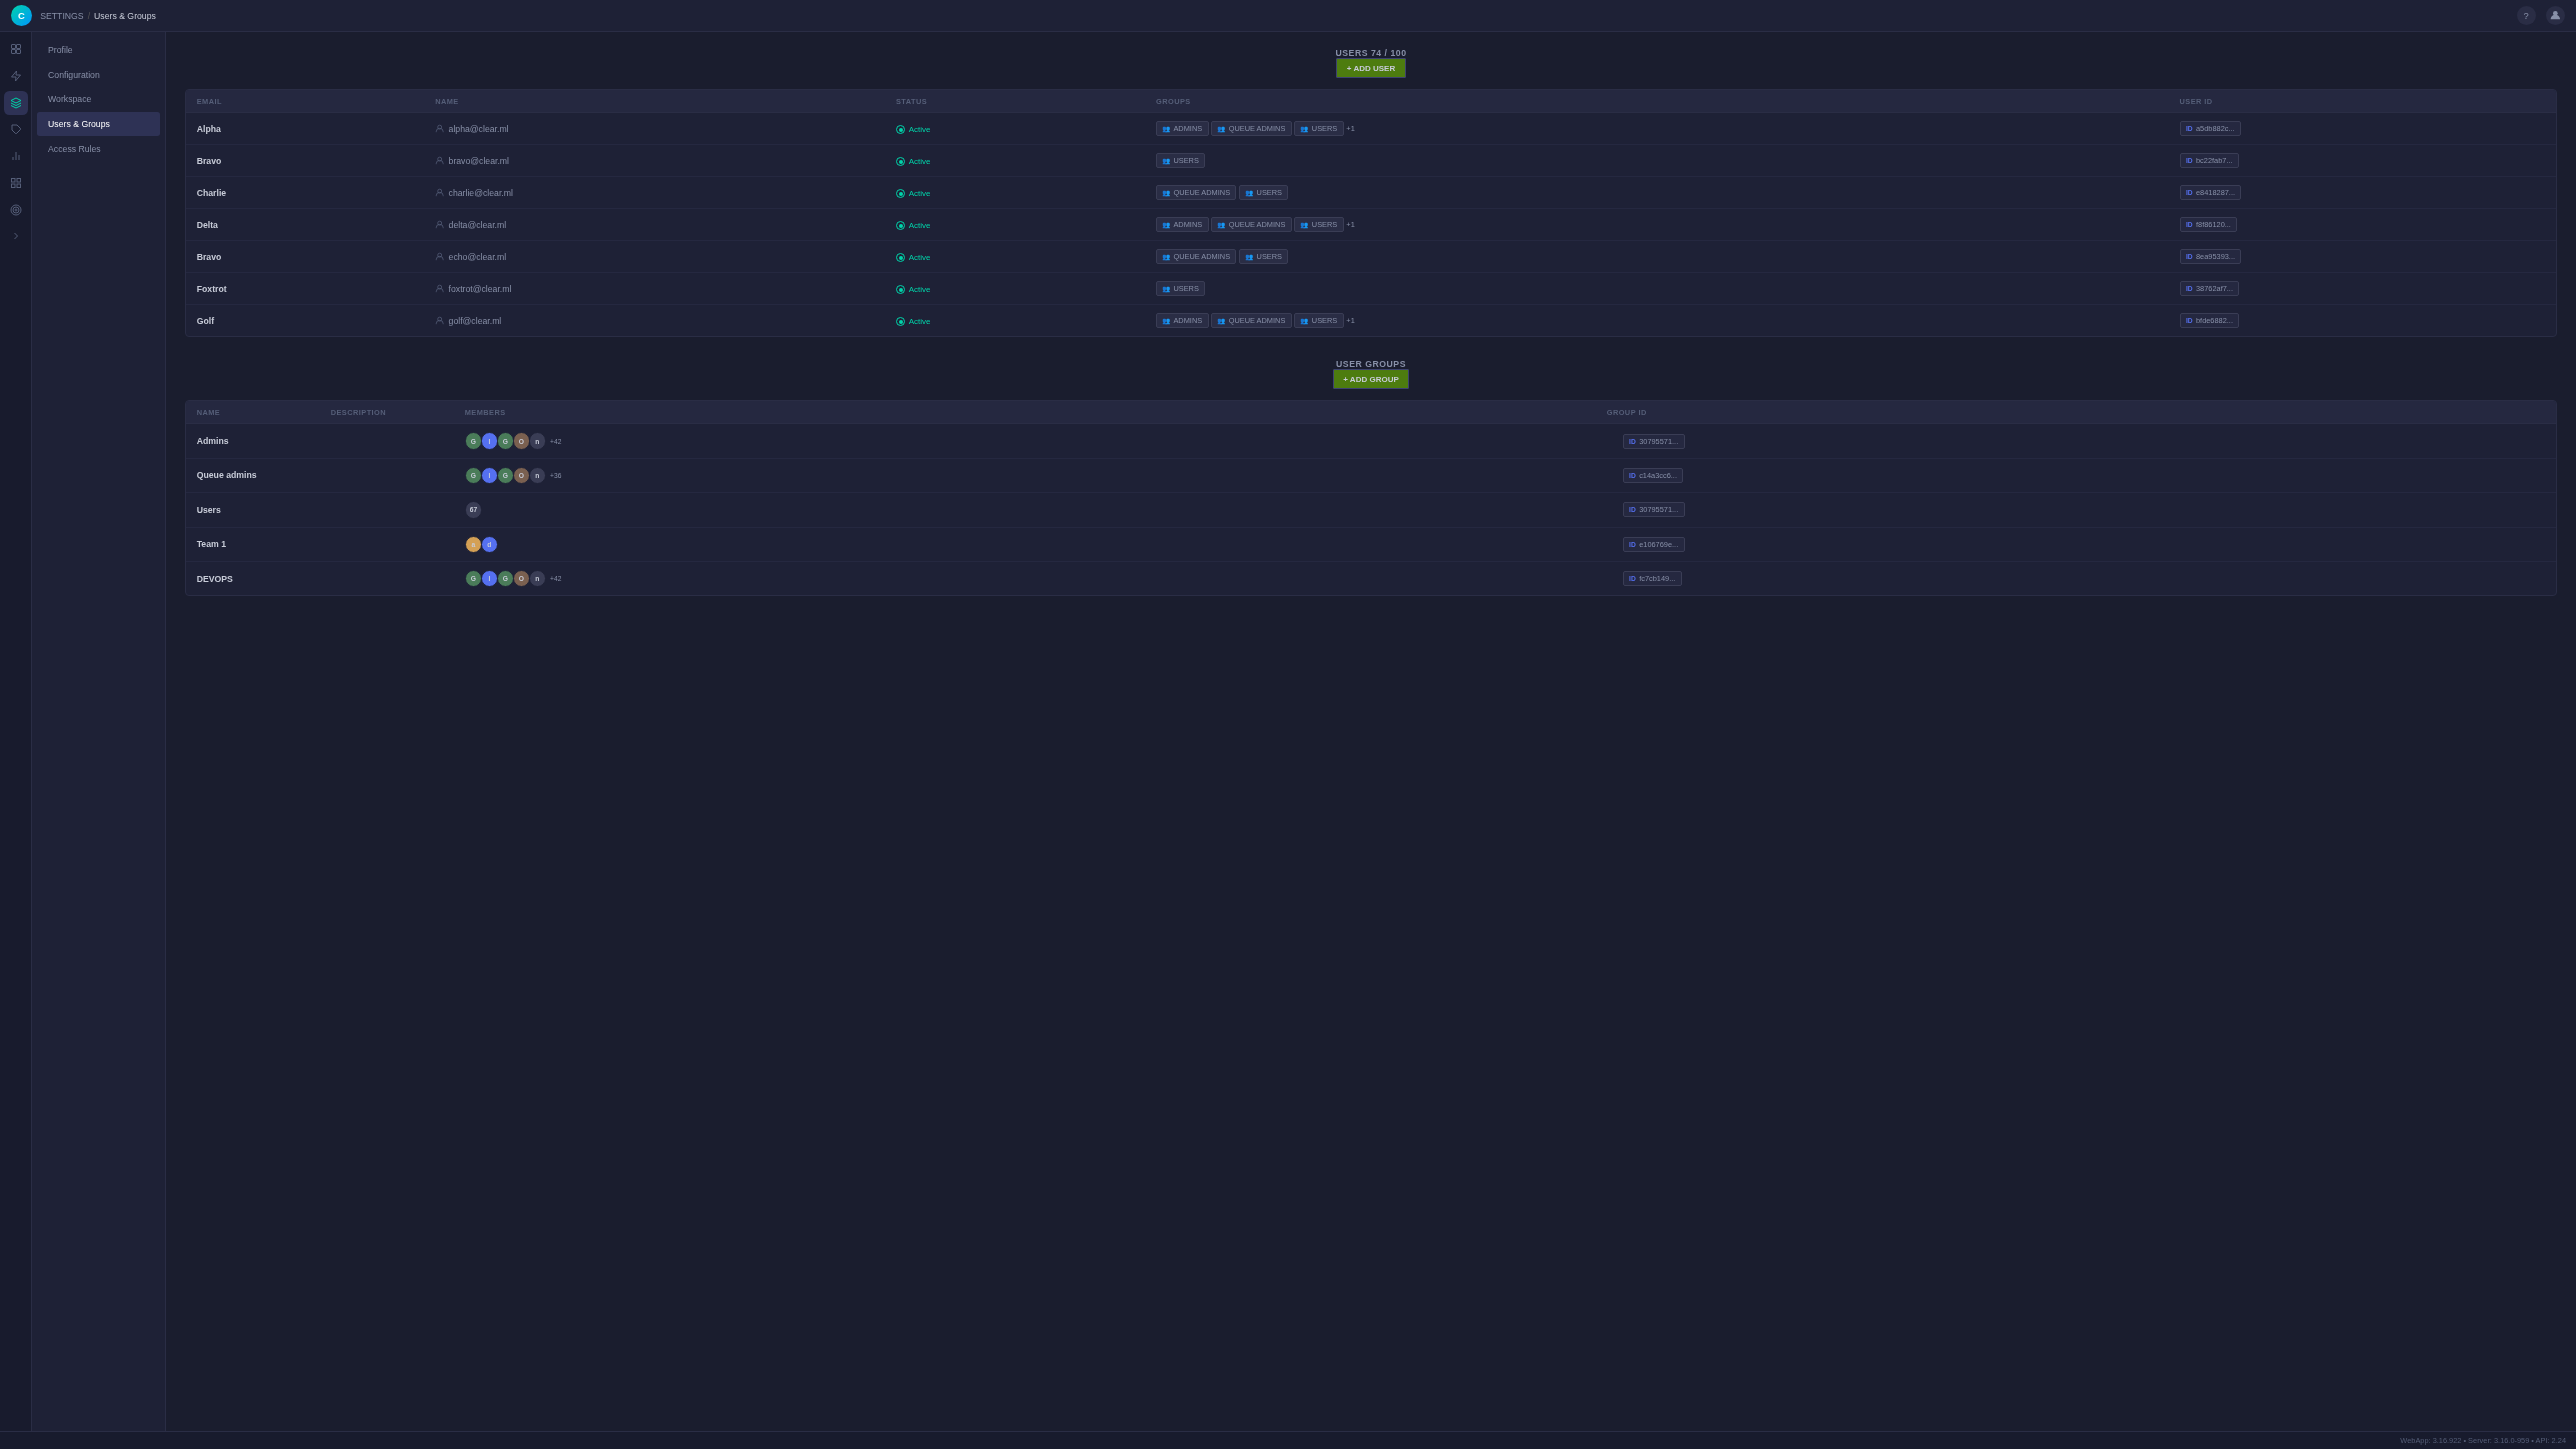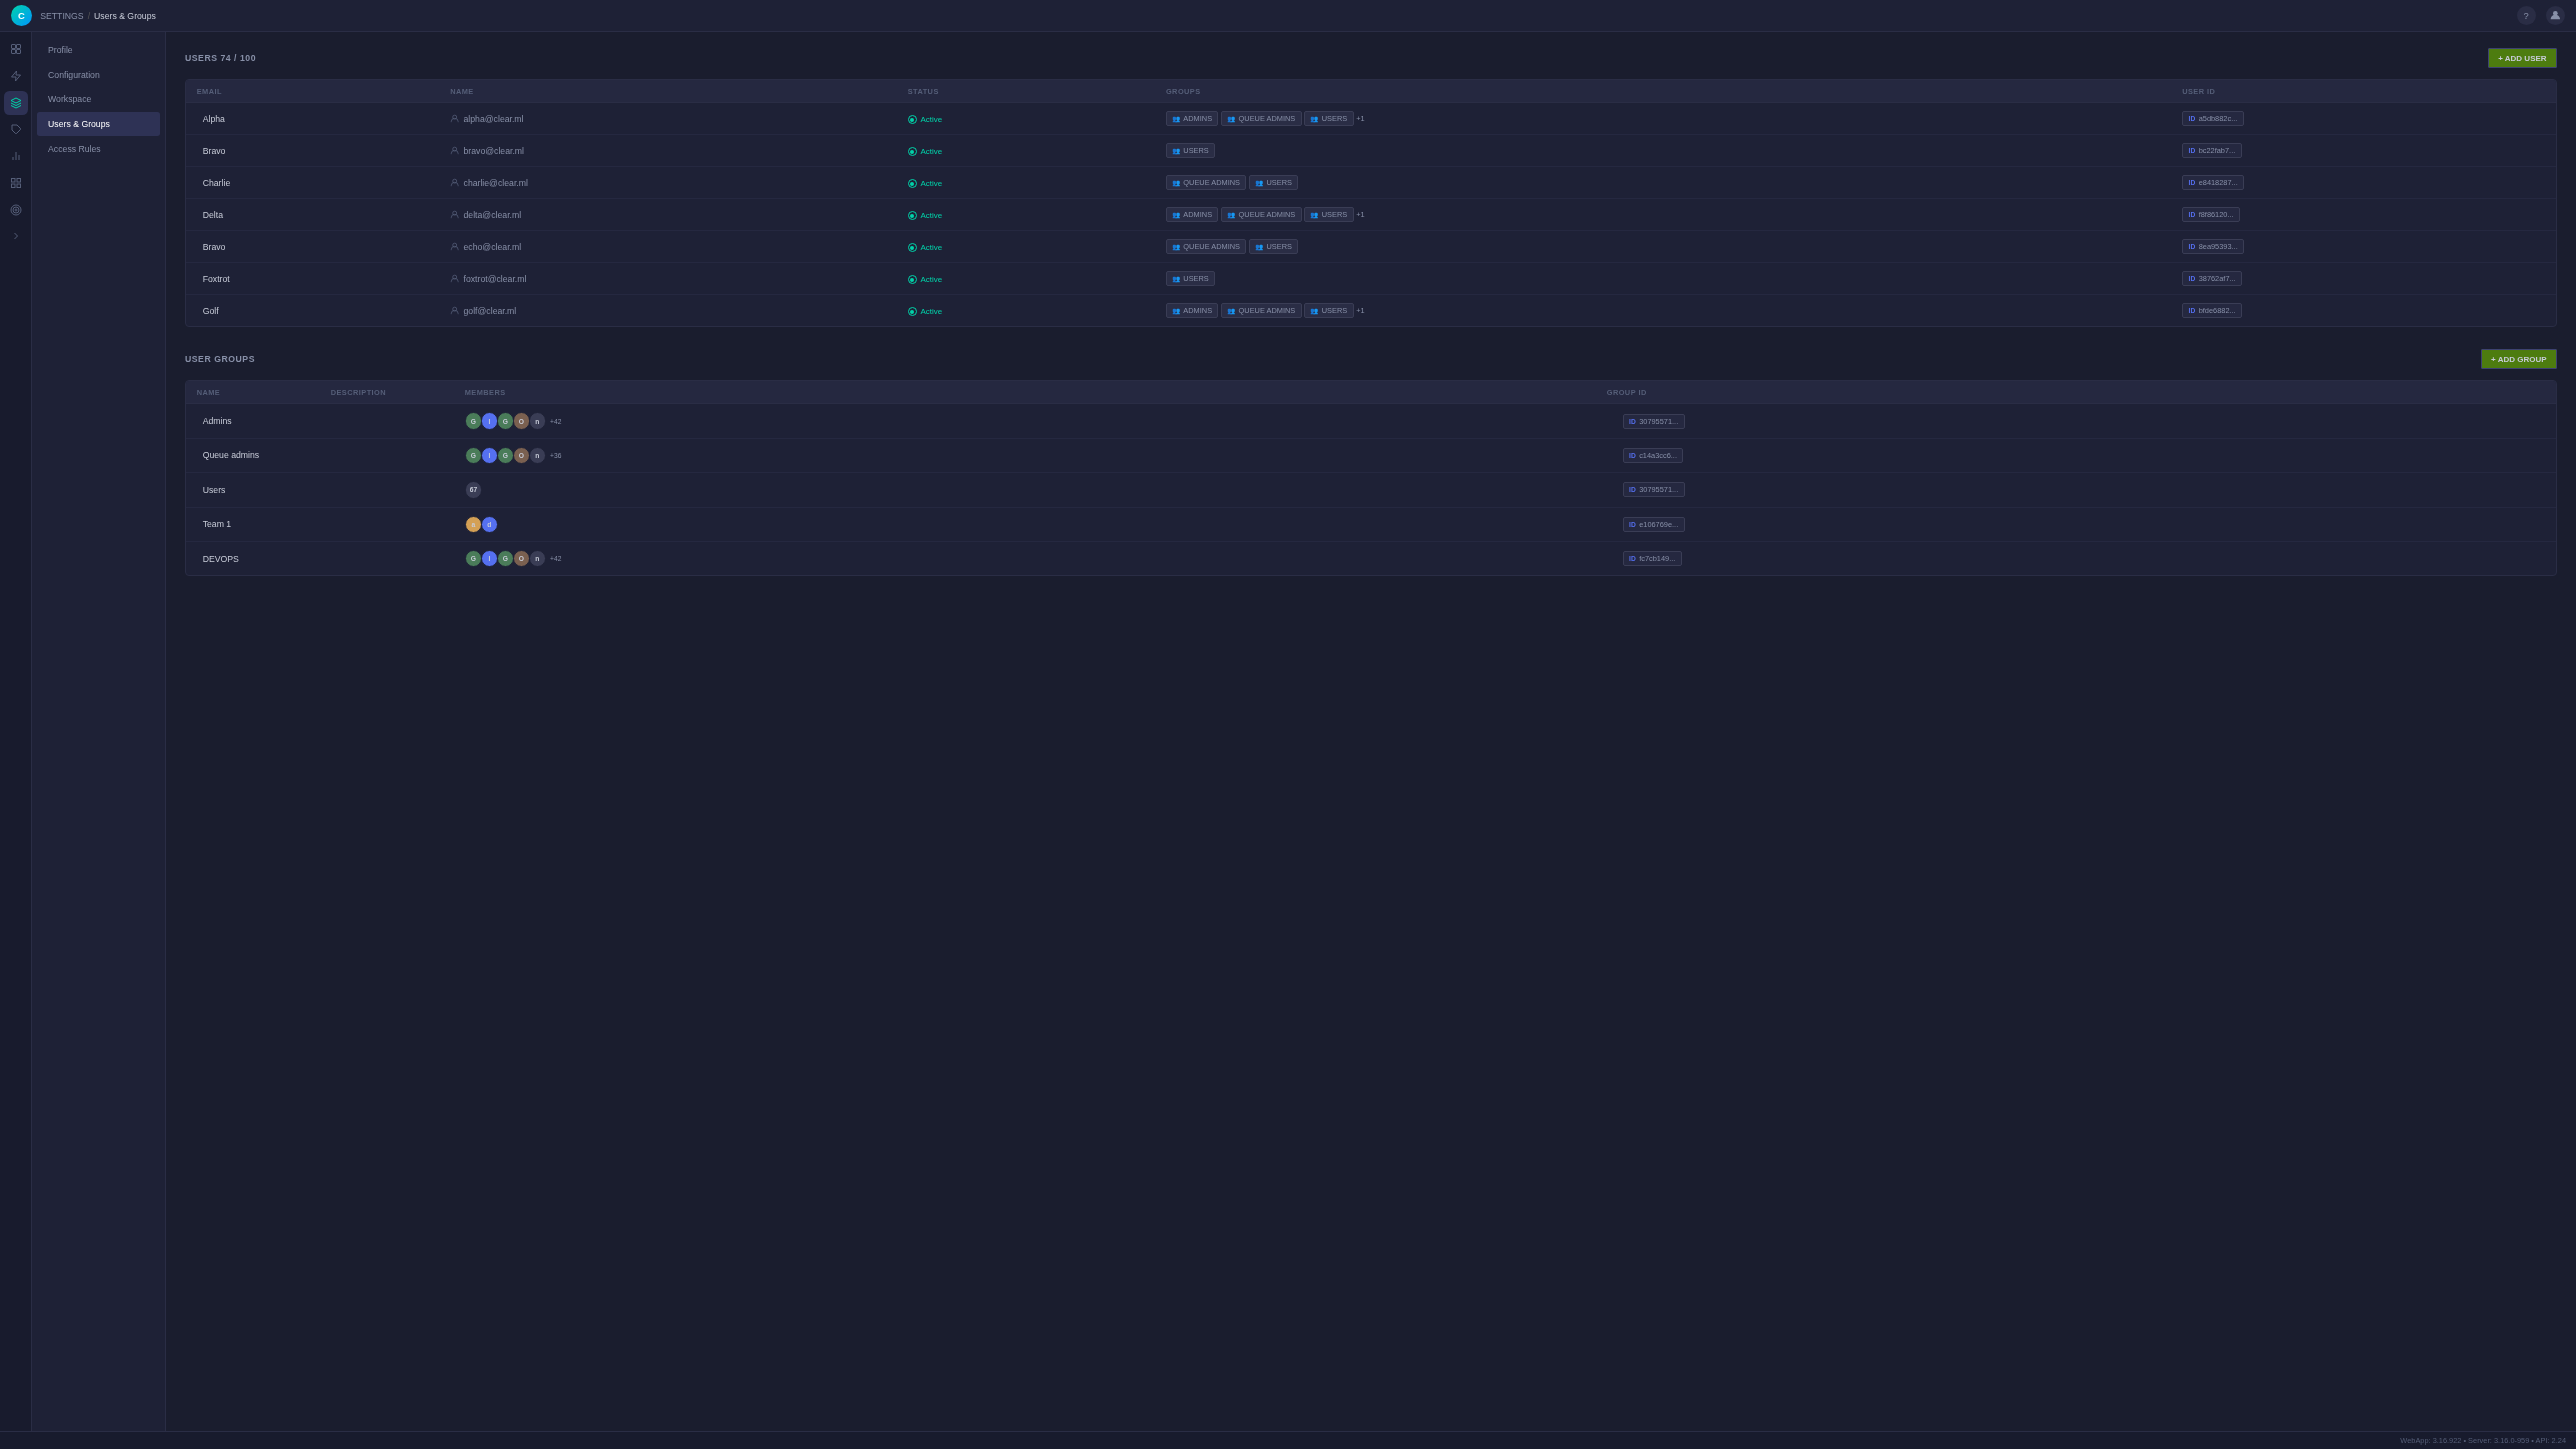--- a/index.html
+++ b/index.html
@@ -111,20 +111,21 @@
       padding: 16px 19px;
       background: #1a1d2e;
     }
 
     
     .section-header {
       display: flex;
       align-items: center;
       justify-content: space-between;
       margin-bottom: 10.7px;
+      flex-direction: column;
     }
     .section-title {
       font-size: 8.7px;
       font-weight: 600;
       color: #8890a8;
       text-transform: uppercase;
       letter-spacing: 0.06em;
     }
     .btn-add {
       background: #4d7c0f;
@@ -161,21 +162,21 @@
       text-align: left;
       border-bottom: 0.7px solid #2a2d45;
     }
     .table td {
       padding: 8px 10.7px;
       border-bottom: 0.7px solid #252840;
       vertical-align: middle;
     }
     .table tr:last-child td { border-bottom: none; }
 
-    .user-name { font-weight: 400; color: #c8ccd8; margin-left: 6px; }
+    .user-name { font-weight: 700; color: #c8ccd8; }
     .user-email { color: #8890a8; display: flex; align-items: center; gap: 4px; }
 
     .status-active {
       display: inline-flex; align-items: center; gap: 3.4px;
       color: #00d4aa; font-size: 8px;
     }
     .status-dot {
       width: 9.4px; height: 9.4px;
       border: 1.3px solid #00d4aa;
       border-radius: 50%;

